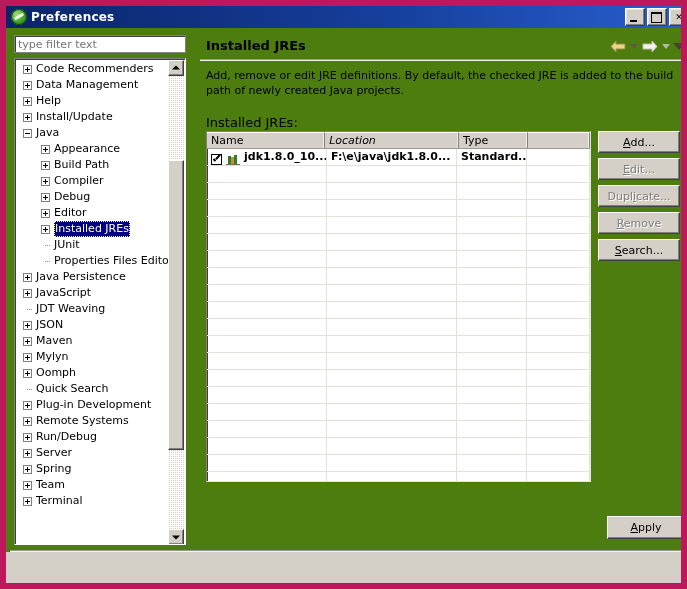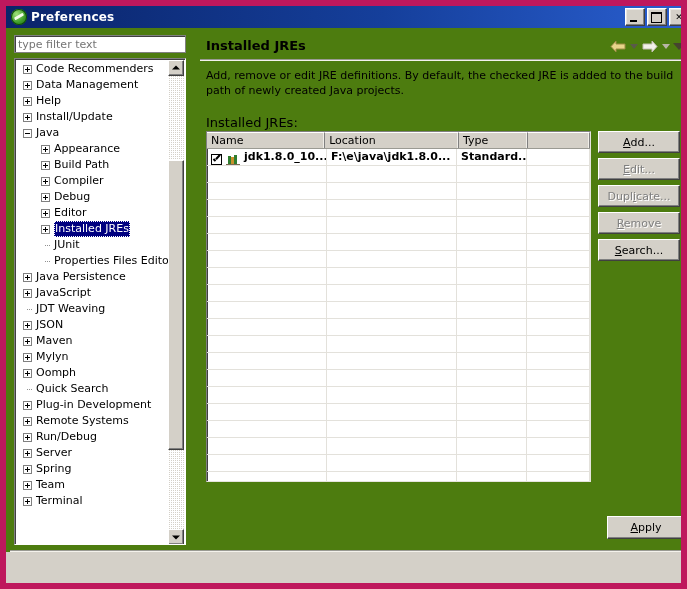--- a/index.html
+++ b/index.html
@@ -657,21 +657,21 @@
 
     <div id="desc">Add, remove or edit JRE definitions. By default, the checked JRE is added to the build path of newly created Java projects.</div>
 
     <div id="table-label">
       <span>Installed </span><span class="u">J</span><span>REs:</span>
     </div>
 
     <div id="table-wrap">
       <div id="thead">
           <div class="th" style="width: 120px;">Name</div>
-          <div class="th" style="width: 136px;">Location</div>
+          <div class="th" style="width: 136px; font-style: italic;">Location</div>
           <div class="th" style="width: 70px;">Type</div>
           <div class="th" style="width: 63px;"></div>
         </div>
       <div class="tbody" id="tbody">
           <div class="tr tr-data">
             <div class="td" style="width: 120px;">
               <span class="chk"></span>
               <span class="jre-icon">
                 <i></i>
                 <i></i>

